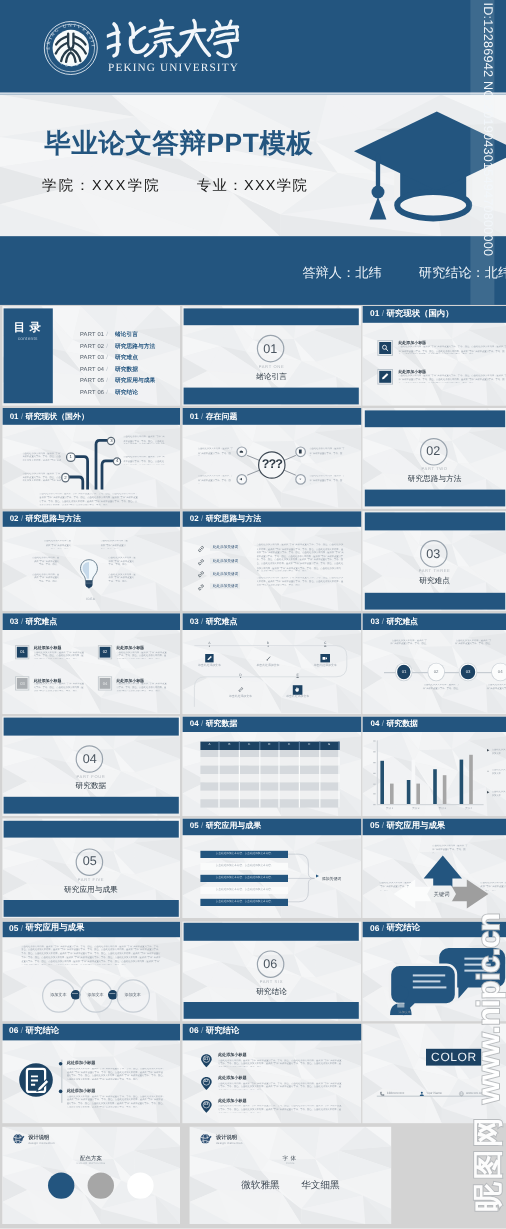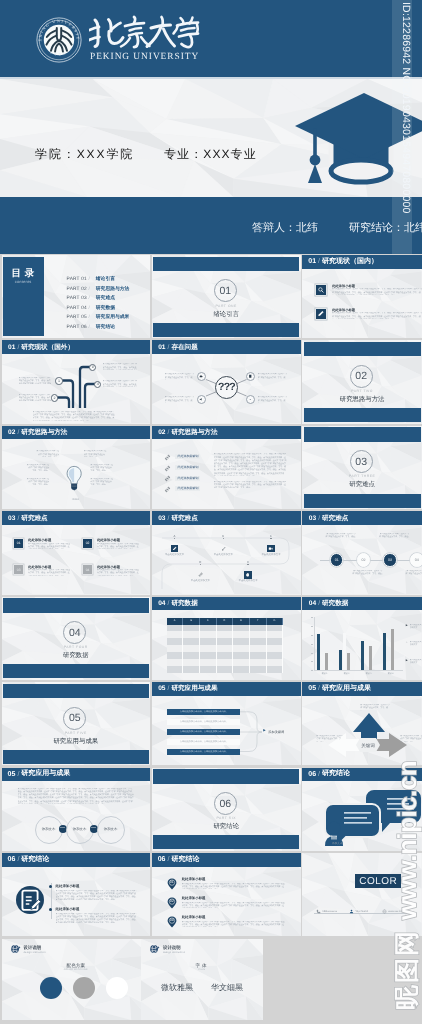--- a/index.html
+++ b/index.html
@@ -135,22 +135,23 @@
       </svg>
       <div style="position:absolute;left:90px;top:51.5px;font-family:'Liberation Serif',serif;font-size:9.4px;color:#f0f4f8;letter-spacing:0.95px;white-space:nowrap;">PEKING UNIVERSITY</div>
       <svg style="position:absolute;left:294px;top:90px;" width="136" height="96" viewBox="0 0 136 96">
         <path d="M37 53 a30 23 0 0 1 60 0 v28 a30 11 0 0 1 -60 0 z" fill="#23557f" stroke="#eff0f1" stroke-width="5"></path>
         <path d="M70 3 L139 36 L70 69 L1 36 Z" fill="#23557f"></path>
         <ellipse cx="67" cy="81" rx="30" ry="11" fill="#f1f2f3" stroke="#23557f" stroke-width="5"></ellipse>
         <path d="M21 40 v26" stroke="#23557f" stroke-width="3.6" fill="none" stroke-linecap="round"></path>
         <circle cx="21" cy="70" r="5.4" fill="#23557f"></circle>
         <path d="M21 74 L14 93 h14 z" fill="#23557f"></path>
       </svg>
+      <div style="position:absolute;left:37px;top:105px;font-size:22px;font-weight:bold;color:#23557f;letter-spacing:0.5px;white-space:nowrap;">毕业论文答辩PPT模板</div>
       <div style="position:absolute;left:35px;top:146px;font-size:12px;letter-spacing:1.9px;color:#1a1a1a;white-space:nowrap;">学院：XXX学院</div>
-      <div style="position:absolute;left:164px;top:146px;font-size:12px;letter-spacing:1.1px;color:#1a1a1a;white-space:nowrap;">专业：XXX专业</div>
+      <div style="position:absolute;left:164px;top:146px;font-size:12px;letter-spacing:1.1px;color:#1a1a1a;white-space:nowrap;">专业：XXX学院</div>
       <div style="position:absolute;left:252px;top:221px;font-size:11px;color:#eef3f8;white-space:nowrap;"><span>答辩人：</span><span>北纬</span></div>
       <div style="position:absolute;left:349px;top:221px;font-size:11px;color:#eef3f8;white-space:nowrap;"><span>研究结论：</span><span>北纬</span></div>
     </div>
     <div class="sl" style="left:1.6px;top:255px;width:148.4px;height:83.2px;background:#eff0f1;">
       <svg class="pg" viewBox="0 0 100 100" preserveAspectRatio="none">
         <use href="#poly"></use>
       </svg>
       <div style="position:absolute;left:1px;top:2px;width:41px;height:79px;background:#23557f;"></div>
       <div style="position:absolute;left:1px;top:12px;width:41px;text-align:center;font-size:9.5px;font-weight:bold;color:#fff;letter-spacing:0.5px;">目  录</div>
       <div style="position:absolute;left:1px;top:24px;width:41px;text-align:center;font-size:4px;color:#b3c4d4;letter-spacing:.2px;">contents</div>
@@ -860,21 +861,21 @@
           <div style="font-size:4.4px;color:#3f4a55;font-weight:bold;">设计说明</div>
           <div style="font-size:2.4px;color:#9aa3ad;letter-spacing:.2px;">design instruction</div>
         </div>
       </div>
       <div style="position:absolute;left:0;top:24px;width:100%;text-align:center;font-size:4.6px;color:#3f4a55;">配色方案</div>
       <div style="position:absolute;left:0;top:30px;width:100%;text-align:center;font-size:2.2px;color:#aab2ba;letter-spacing:.3px;">COLOR MATCHING</div>
       <div class="ci" style="left:38px;top:38px;width:22px;height:22px;background:#23557f;"></div>
       <div class="ci" style="left:71px;top:38px;width:22px;height:22px;background:#a6a6a6;"></div>
       <div class="ci" style="left:104px;top:38px;width:22px;height:22px;background:#ffffff;"></div>
     </div>
-    <div class="sl" style="left:141px;top:938.6px;width:122px;height:81px;background:#f3f4f5;">
+    <div class="sl" style="left:158px;top:938.6px;width:168px;height:81px;background:#f3f4f5;">
       <svg class="pg" viewBox="0 0 100 100" preserveAspectRatio="none">
         <use href="#poly"></use>
       </svg>
       <div style="position:absolute;left:8px;top:5px;display:flex;align-items:center;">
         <div style="width:11px;height:11px;">
           <svg viewBox="0 0 24 24" width="100%" height="100%" fill="#fff" style="display:block;">
             <circle cx="11" cy="11" r="8.6" fill="#2d4f73"></circle>
             <path d="M3.2 8.4 Q11 12 19.4 7.6" fill="none" stroke="#f3f4f5" stroke-width="1.3"></path>
             <path d="M4 15.4 Q11 12.6 18.6 15.8" fill="none" stroke="#f3f4f5" stroke-width="1.3"></path>
             <ellipse cx="11" cy="11" rx="4" ry="8.6" fill="none" stroke="#f3f4f5" stroke-width="1.1"></ellipse>

